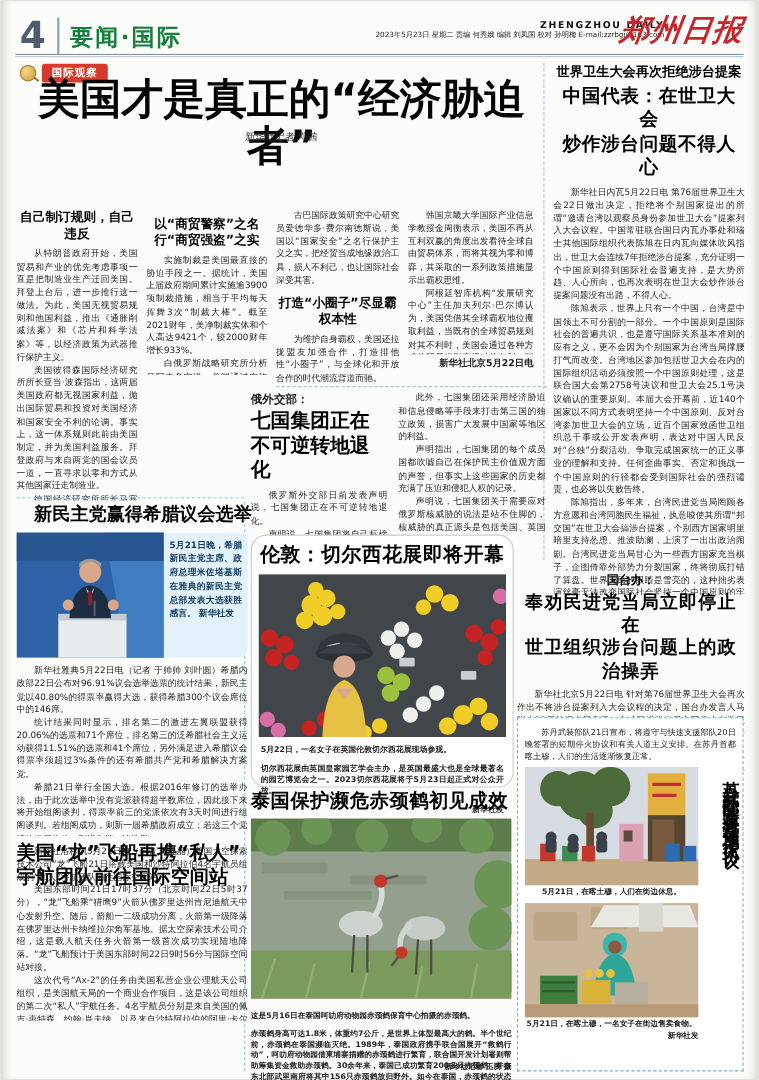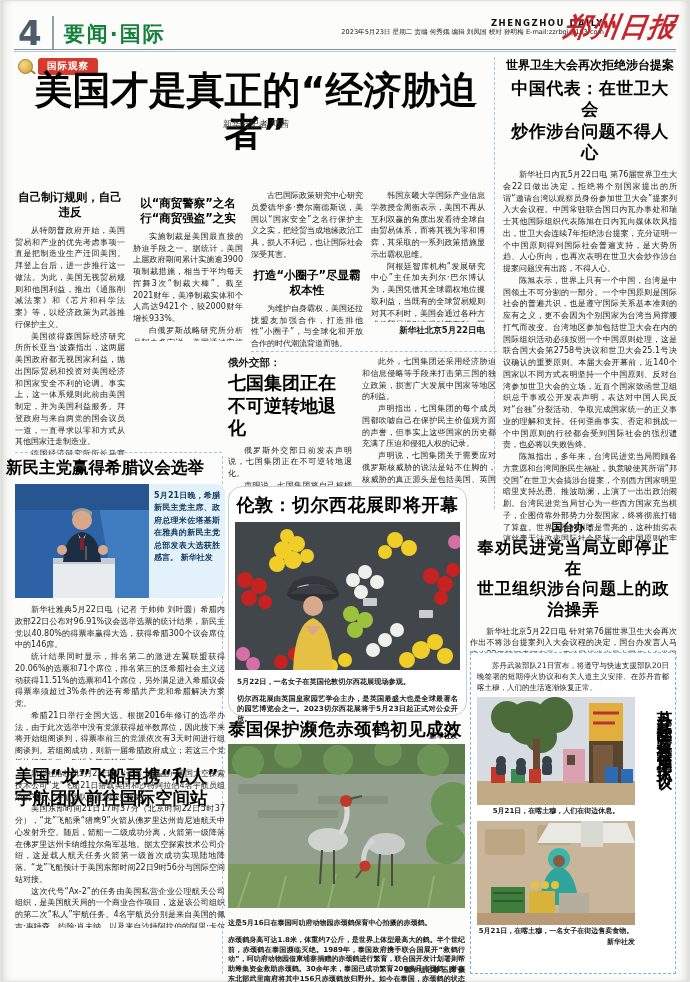--- a/index.html
+++ b/index.html
@@ -138,21 +138,21 @@
           <p>声明说，七国集团将自己标榜为国际事务中合法性和正义的捍卫者，这是对历史和常识的嘲弄。七国集团是全球问题总体化的主要因素，其倡导的规则只为自身利益服务。</p>
         </div>
     </div>
     <div class="bt" style="width:134px;height:128px;">
         <p>此外，七国集团还采用经济胁迫和信息侵略等手段来打击第三国的独立政策，损害广大发展中国家等地区的利益。</p>
         <p>声明指出，七国集团的每个成员国都吹嘘自己在保护民主价值观方面的声誉，但事实上这些国家的历史都充满了压迫和侵犯人权的记录。</p>
         <p>声明说，七国集团关于需要应对俄罗斯核威胁的说法是站不住脚的，核威胁的真正源头是包括美国、英国在内的西方集体。</p>
       </div>
   </div>
 
-  <div class="abs hl3" style="left:6px;top:458px;width:210px;">新民主党赢得希腊议会选举</div>
+  <div class="abs hl3" style="left:31px;top:458px;width:210px;">新民主党赢得希腊议会选举</div>
   <div class="abs" style="left:15px;top:484px;width:210px;display:flex;">
     <svg width="134" height="114" viewBox="0 0 134 114">
       <rect width="134" height="114" fill="#2e62a6"></rect>
       <polygon points="80,0 134,0 134,114 100,114" fill="#3f7cc0"></polygon>
       <rect x="0" y="0" width="134" height="26" fill="#27558f"></rect>
       <rect x="38" y="78" width="62" height="36" fill="#e9ecef"></rect>
       <rect x="38" y="74" width="62" height="6" fill="#c6ccd3"></rect>
       <circle cx="67" cy="36" r="10" fill="#d8a88d"></circle>
       <path d="M57 32 q10 -10 20 0 l0 -4 q-10 -8 -20 0 z" fill="#9a9a98"></path>
       <path d="M48 78 q2 -28 19 -30 q17 2 19 30 z" fill="#1d2d42"></path>

